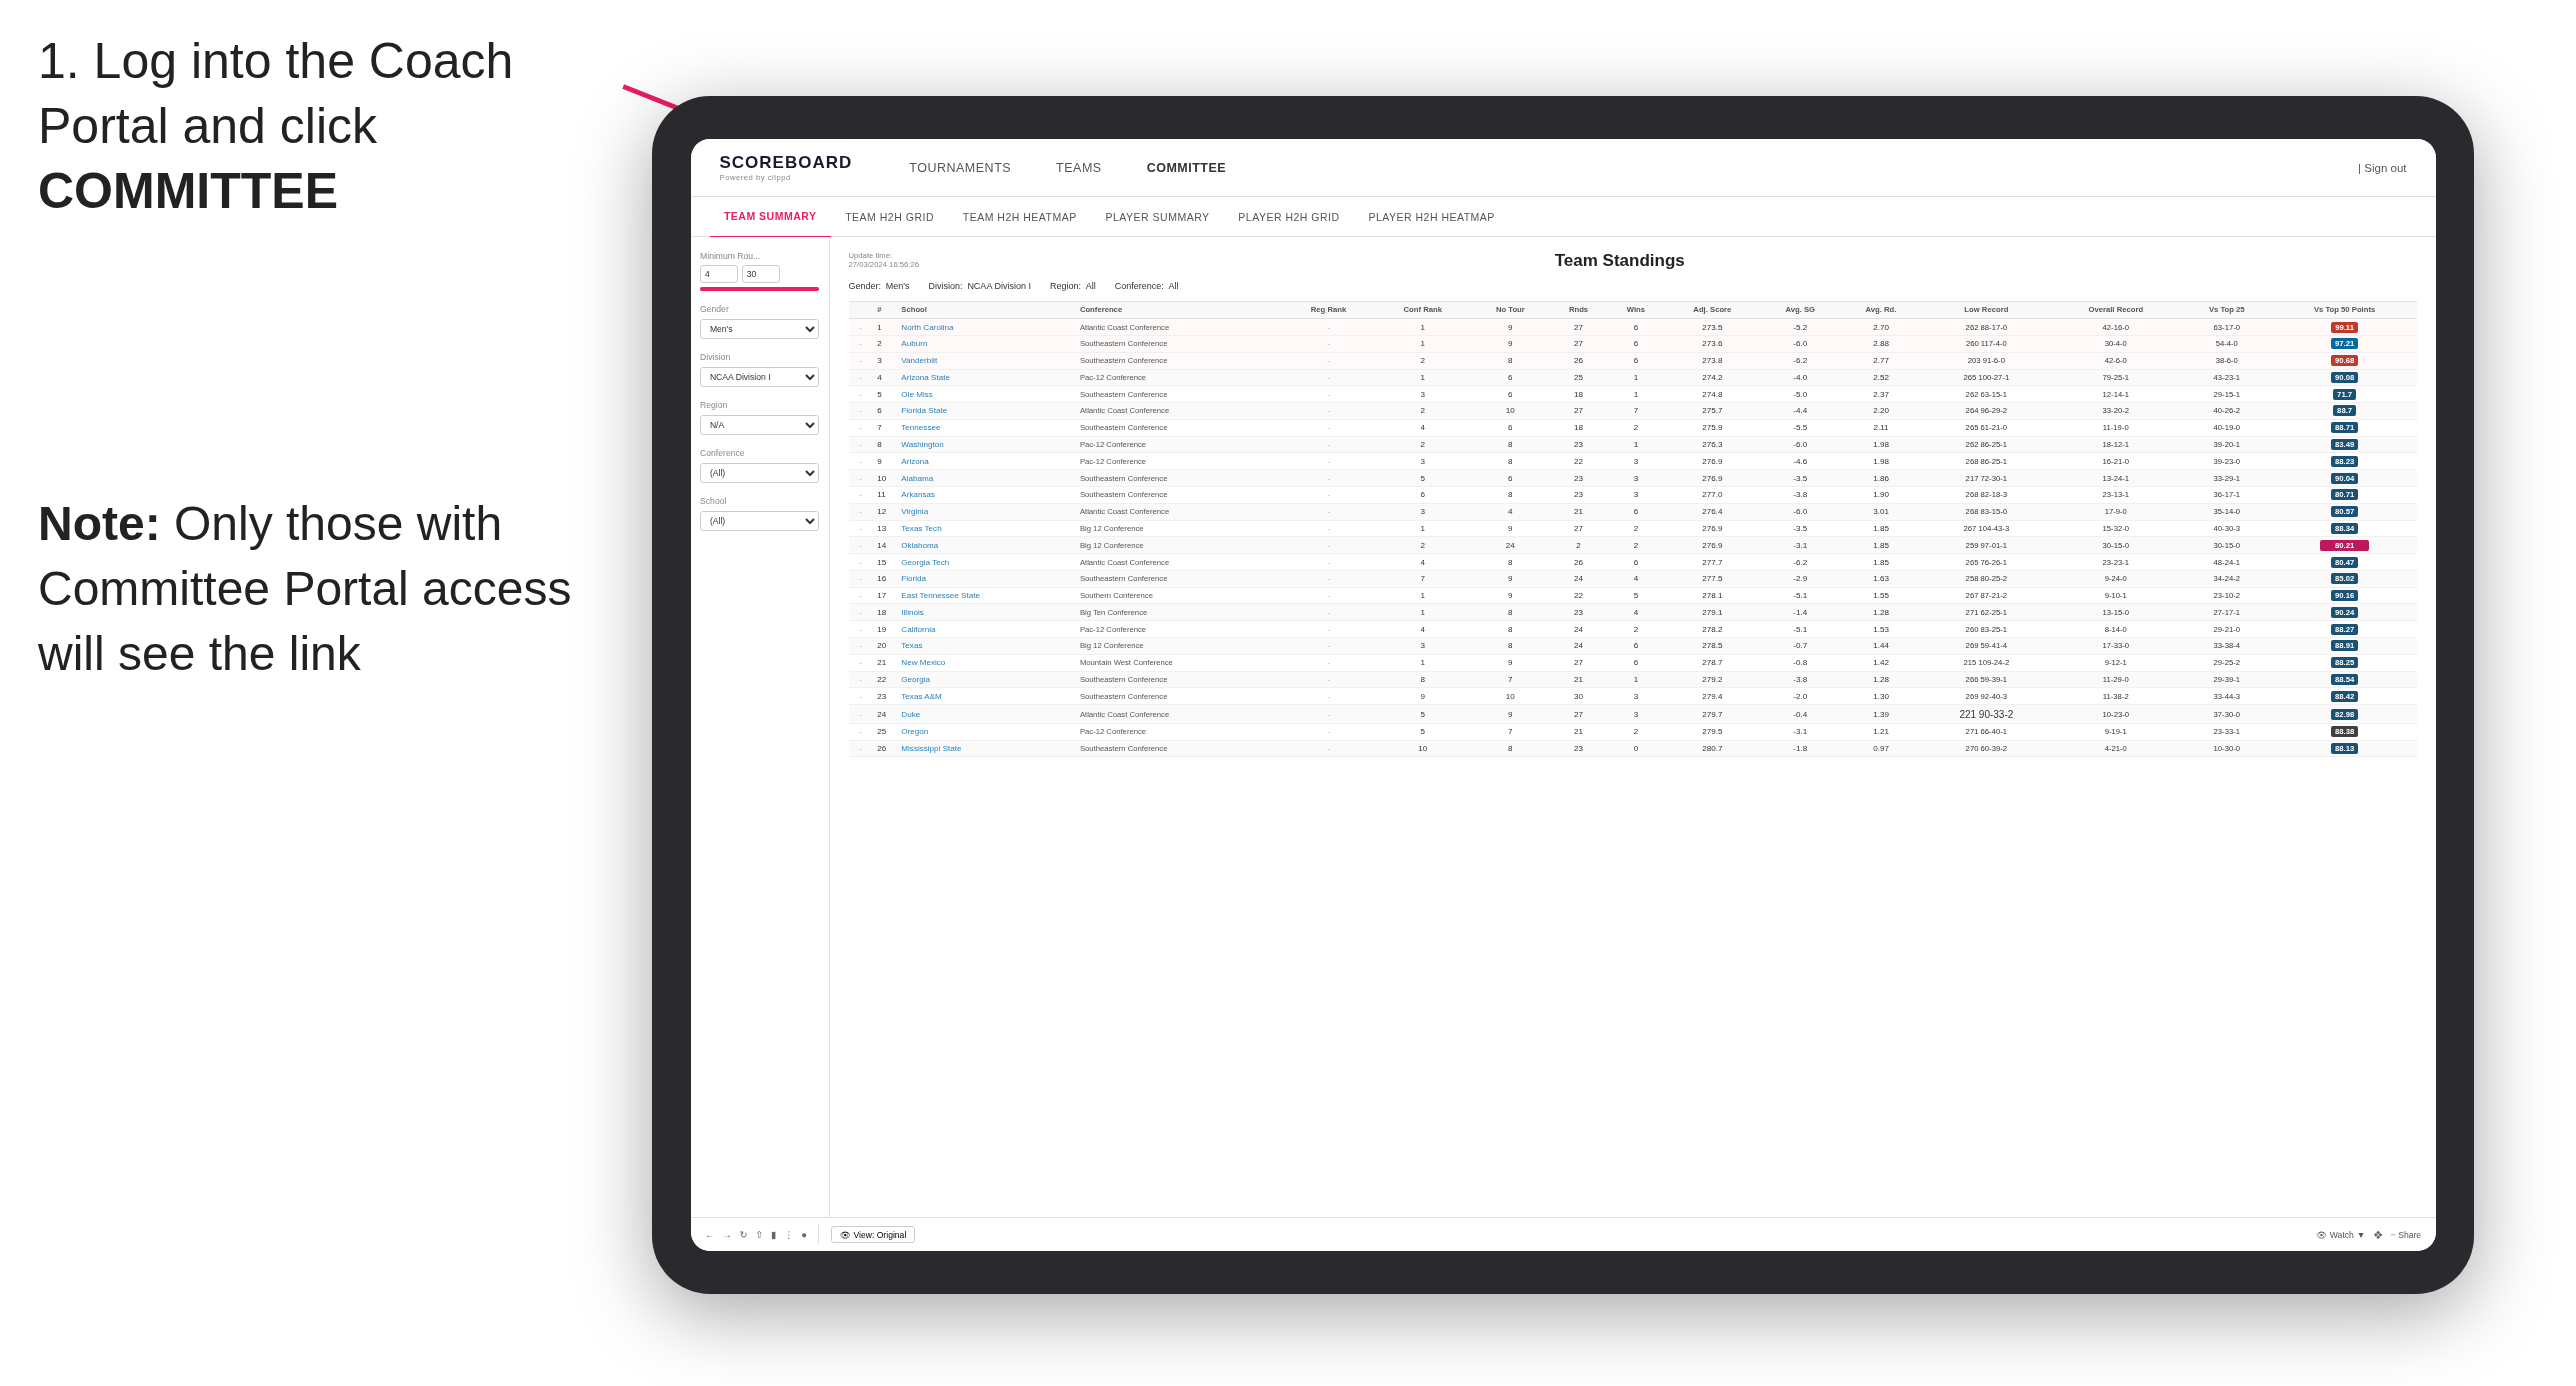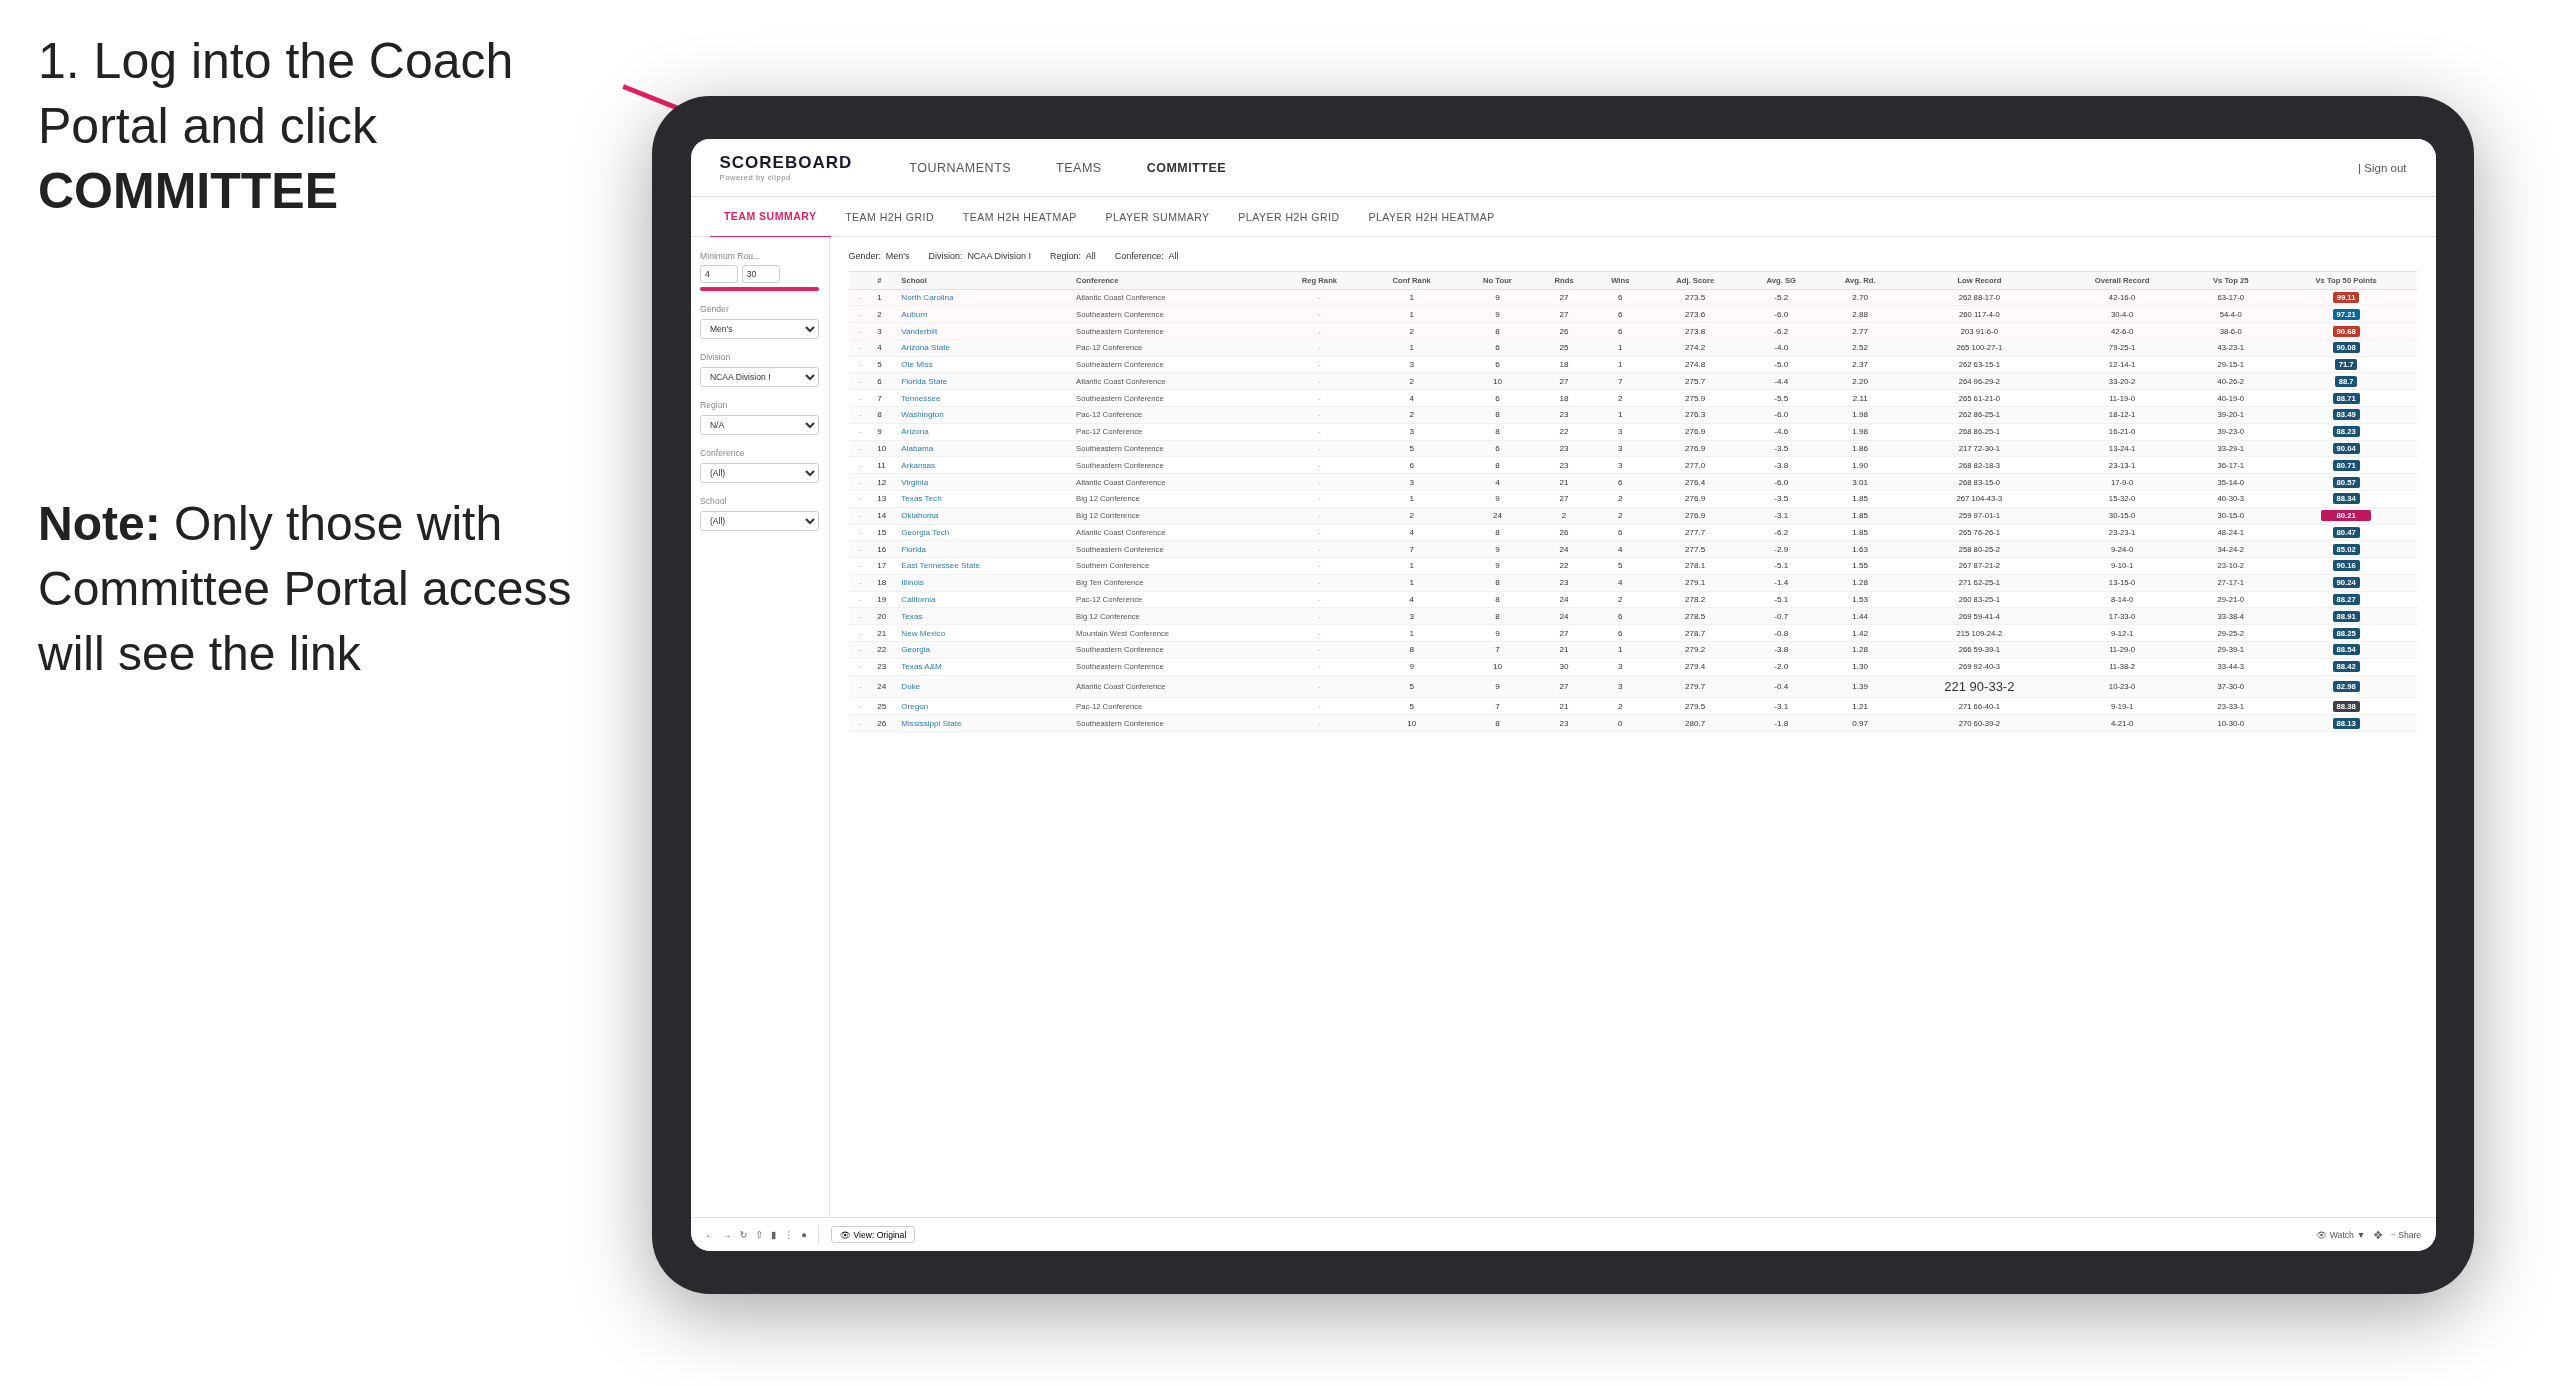--- a/index.html
+++ b/index.html
@@ -475,20 +475,28 @@
         </div>
         <div class="filter-group">
           <span class="filter-label">School</span>
           <select class="filter-select">
             <option>(All)</option>
           </select>
         </div>
       </div>
 
       <div class="content-panel">
+        <div class="content-header">
+          <div>
+            <div style="font-size:7.7px;color:#888;">Update time:</div>
+            <div style="font-size:7.7px;color:#888;">27/03/2024 16:56:26</div>
+          </div>
+          <div class="content-title">Team Standings</div>
+          <div style="width:96px;"></div>
+        </div>
 
         <div class="filter-bar">
           <div class="filter-bar-item">
             <span>Gender:</span>
             <span class="filter-bar-value">Men's</span>
           </div>
           <div class="filter-bar-item">
             <span>Division:</span>
             <span class="filter-bar-value">NCAA Division I</span>
           </div>
@@ -944,21 +952,21 @@
     <td style="cursor:pointer;color:#2980b9;">Duke</td>
     <td style="font-size:7.7px;color:#555;">Atlantic Coast Conference</td>
     <td style="color:#aaa;">-</td>
     <td>5</td>
     <td>9</td>
     <td>27</td>
     <td>3</td>
     <td>279.7</td>
     <td>-0.4</td>
     <td>1.39</td>
-    <td style="font-size:13px;">221 90-33-2</td>
+    <td style="font-size:10px;">221 90-33-2</td>
     <td style="font-size:7.7px;">10-23-0</td>
     <td style="font-size:7.7px;">37-30-0</td>
     <td><span style="background:#1a5276;color:#fff;padding:1px 3.8px;border-radius:1.9px;font-size:7.7px;font-weight:600;">82.98</span></td>
   </tr>
               <tr>
     <td style="color:#aaa;">-</td>
     <td>25</td>
     <td style="cursor:pointer;color:#2980b9;">Oregon</td>
     <td style="font-size:7.7px;color:#555;">Pac-12 Conference</td>
     <td style="color:#aaa;">-</td>

